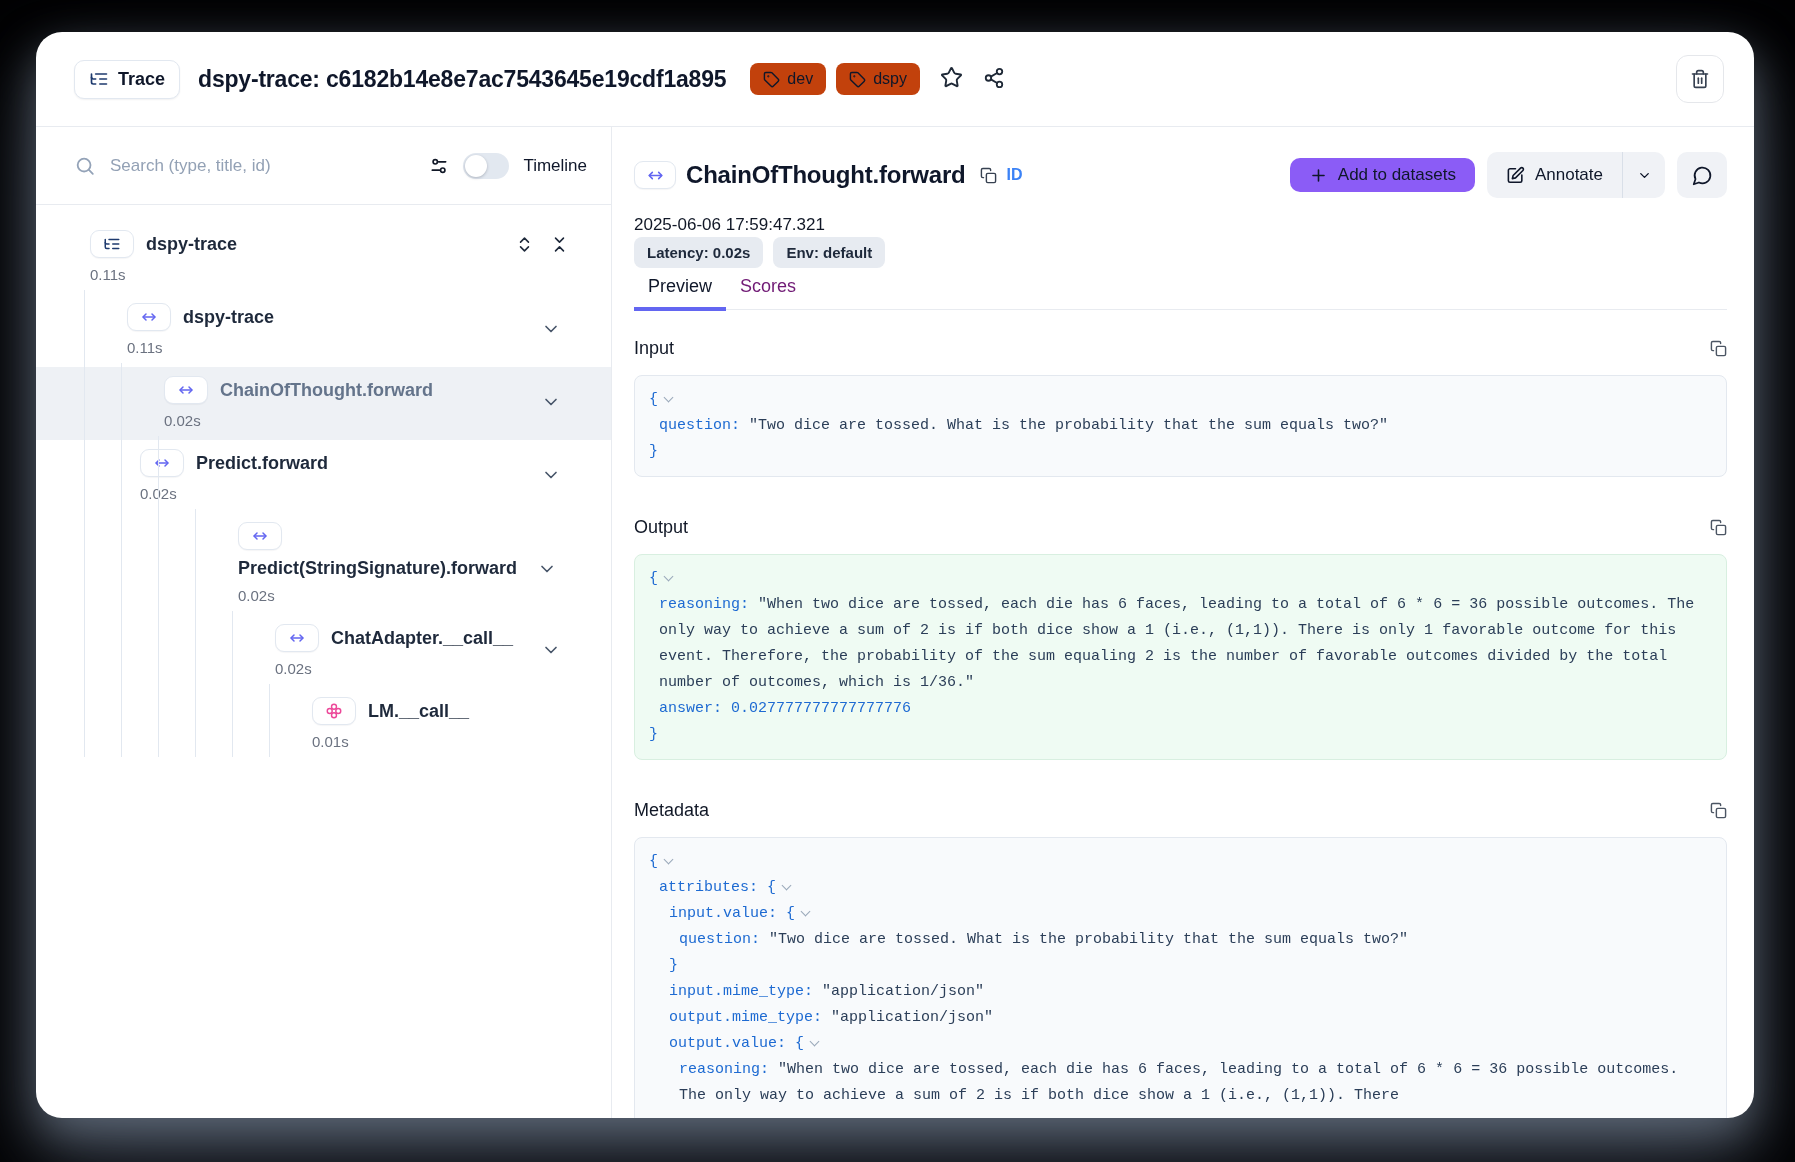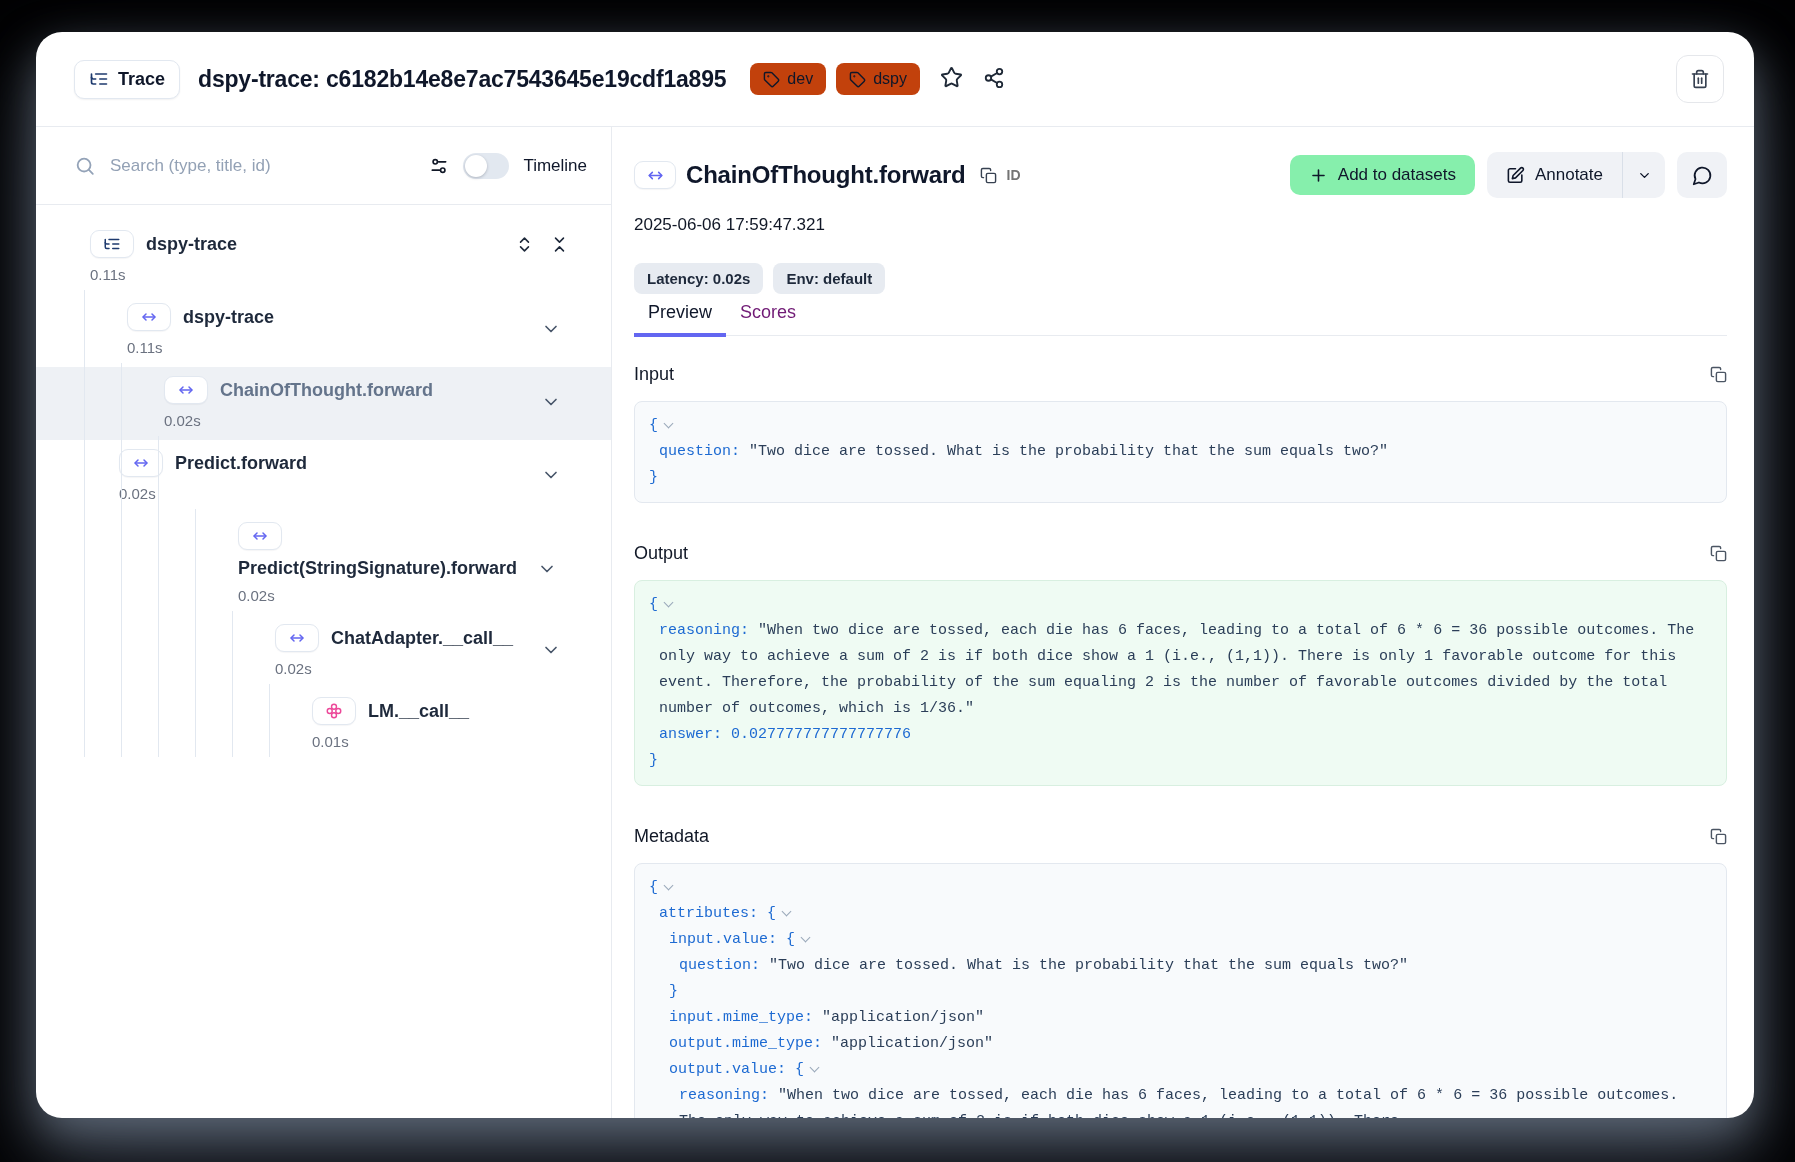--- a/index.html
+++ b/index.html
@@ -51,31 +51,31 @@
   .t-chev-inline { display:inline-flex; color:#475569; margin-left:12px; }
   .t-controls { position:absolute; right:42px; top:14px; display:flex; gap:16px; color:#1e293b; }
   .t-controls .icon { cursor:pointer; }
 
   
   .main { flex:1; display:flex; flex-direction:column; padding:24px 27px 0 22px; min-width:0; min-height:0; }
   .m-titlerow { display:flex; align-items:center; gap:10px; height:48px; flex:0 0 48px; }
   .m-badge { min-width:42px; height:28px; }
   .m-title { font-size:24px; font-weight:700; color:#0f172a; letter-spacing:-.2px; }
   .m-copy { background:none; border:none; color:#374151; cursor:pointer; margin-left:4px; display:flex; }
-  .m-id { font-size:14px; font-weight:700; color:#737373; }
-  .btn { display:flex; align-items:center; gap:10px; height:40px; background:#86efac; border:none; border-radius:10px; padding:0 19px; font-size:17px; font-weight:500; color:#0f172a; font-family:inherit; cursor:pointer; white-space:nowrap; }
+  .m-id { font-size:16px; font-weight:700; color:#3b82f6; }
+  .btn { display:flex; align-items:center; gap:10px; height:34px; background:#8b5cf6; border:none; border-radius:10px; padding:0 19px; font-size:17px; font-weight:500; color:#0f172a; font-family:inherit; cursor:pointer; white-space:nowrap; }
   .btn-group { display:flex; align-items:stretch; background:#f0f2f6; border-radius:10px; height:46px; }
   .btn-group .btn { background:transparent; height:46px; }
   .btn-group .divider { width:1px; background:#d9dfe8; margin:0; }
   .btn-group .chev-part { width:42px; display:flex; align-items:center; justify-content:center; color:#0f172a; cursor:pointer; }
   .icon-btn { width:50px; height:46px; background:#f0f2f6; border:none; border-radius:10px; display:flex; align-items:center; justify-content:center; color:#0f172a; cursor:pointer; }
   .m-actions { display:flex; gap:12px; align-items:center; }
 
   .m-ts { margin-top:16px; font-size:17px; color:#111827; }
-  .m-pills { margin-top:28px; display:flex; gap:10px; }
+  .m-pills { margin-top:2px; display:flex; gap:10px; }
   .meta-pill { background:#e7ebf1; border-radius:8px; padding:7px 13px; font-size:15px; font-weight:600; color:#1e293b; }
   .tabs { margin-top:8px; display:flex; border-bottom:1px solid #e8ebf0; }
   .tab { position:relative; padding:0 14px 12px; font-size:18px; font-weight:500; color:#701a75; cursor:pointer; }
   .tab.active { color:#0f172a; }
   .tab.active::after { content:''; position:absolute; left:0; right:0; bottom:-2px; height:4px; background:#6366f1; }
 
   .sections { flex:1; overflow:hidden; padding-top:28px; }
   .sec-head { display:flex; align-items:center; justify-content:space-between; margin-bottom:16px; }
   .sec-head.mt { margin-top:40px; }
   .sec-title { font-size:18px; font-weight:500; color:#111827; }
@@ -246,21 +246,21 @@
                   </svg>
                 </span>
               </span>
               <span class="t-label">ChainOfThought.forward</span>
             </div>
             <span class="t-chev"><svg width="20" height="20" viewBox="0 0 24 24" fill="none" stroke="currentColor" stroke-width="2" stroke-linecap="round" stroke-linejoin="round">
                 <path d="m6 9 6 6 6-6"></path>
               </svg></span>
             <div class="t-dur">0.02s</div>
           </div>
-          <div class="tree-row" style="padding-left: 83px;">
+          <div class="tree-row" style="padding-left: 104px;">
             <div class="t-line1">
               <span class="t-badge">
                 <span class="icon">
                   <svg width="18" height="18" viewBox="0 0 24 24" fill="none" stroke="currentColor" stroke-width="2" stroke-linecap="round" stroke-linejoin="round" style="color:#6366f1">
                     <path d="M8 8l-4 4 4 4"></path>
                     <path d="M16 8l4 4-4 4"></path>
                     <path d="M4.5 12h15"></path>
                   </svg>
                 </span>
               </span>

